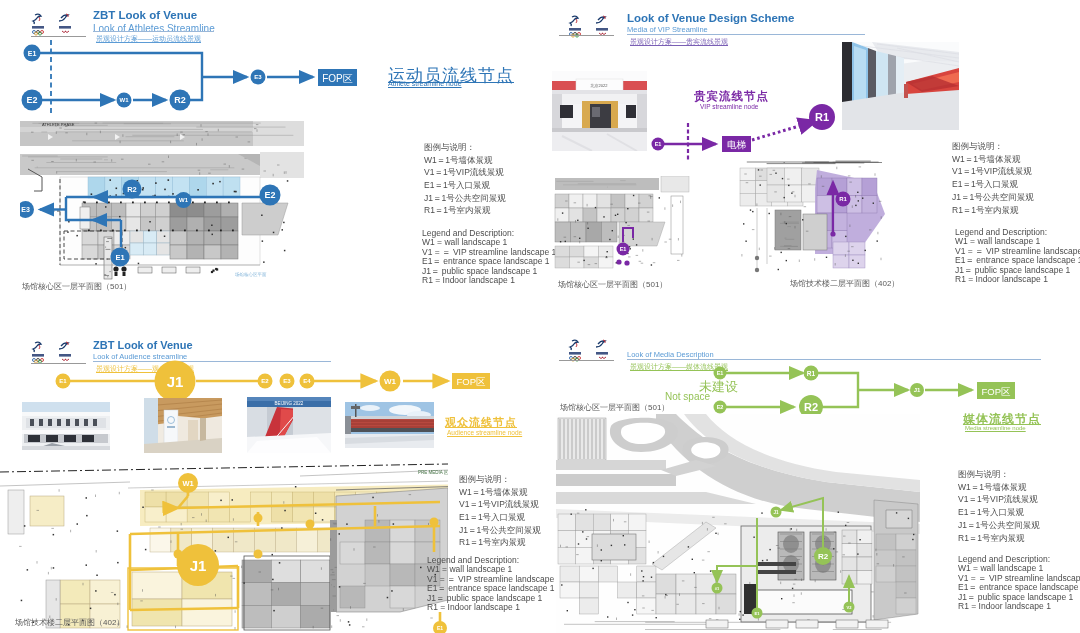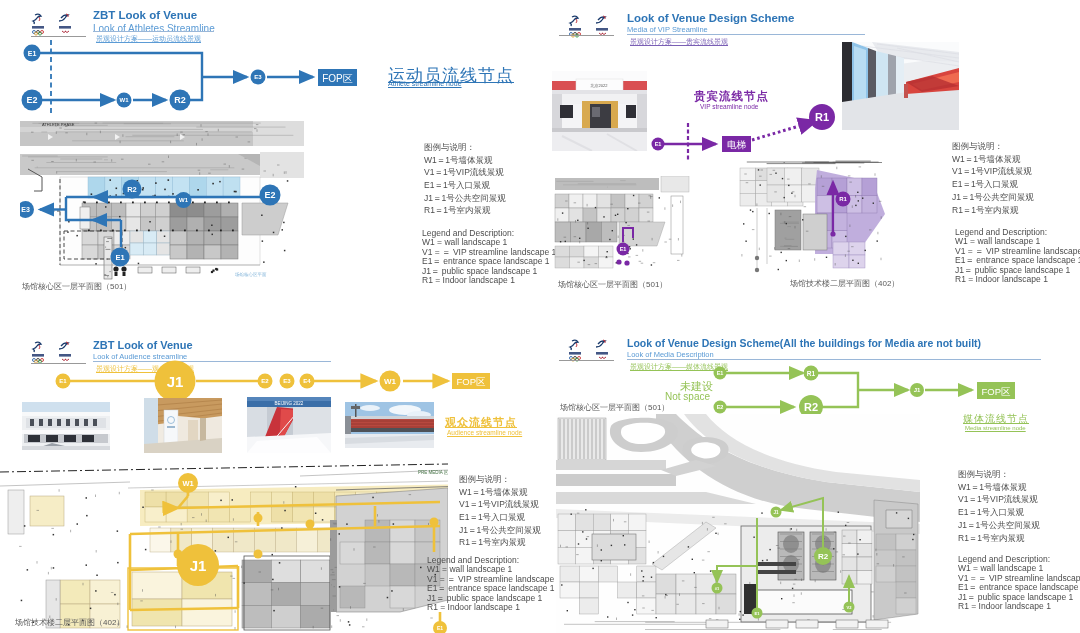--- a/index.html
+++ b/index.html
@@ -1069,21 +1069,20 @@
  </g>
 </g>
 <g transform="translate(28,0)">
  <path d="M4 6 q3 -4 7 -3 q-2 1 -3 3 q-2 3 -6 3" stroke="#1a3a6b" stroke-width="1.3" fill="none"></path>
  <path d="M9 2 q3 0 2 3" stroke="#c23b44" stroke-width="1" fill="none"></path>
  <rect x="2" y="14" width="12" height="2.6" fill="#233a70" opacity=".85"></rect>
  <path d="M5 19 q2 3 4 0 M8 19 q2 3 4 0" stroke="#b03040" stroke-width="1" fill="none"></path>
 </g>
 </svg>
 <div style="position:absolute;left:559px;top:360px;width:55px;border-top:1px solid #999"></div>
-<div style="position:absolute;left:627px;top:337px;color:#2e75b6;font-size:10.5px;font-weight:bold;white-space:nowrap">Look of Venue Design Scheme(All the buildings for Media are not built)</div>
 <div style="position:absolute;left:627px;top:351px;color:#5b9bd5;font-size:7.5px;white-space:nowrap">Look of Media Description</div>
 <div style="position:absolute;left:627px;top:359px;width:414px;border-top:1px solid #9ab7d8"></div>
 <div style="position:absolute;left:630px;top:363px;color:#95c357;font-size:7px;text-decoration:underline;white-space:nowrap">景观设计方案——媒体流线景观</div>
 <svg style="position:absolute;left:540px;top:360px" width="540" height="55" viewBox="0 0 540 55" font-family="Liberation Sans,sans-serif">
       <defs>
         <marker id="a4" markerWidth="8" markerHeight="8" refX="6" refY="3" orient="auto">
           <path d="M0,0 L7,3 L0,6 z" fill="#95c357"></path>
         </marker>
       </defs>
       <g stroke="#95c357" stroke-width="2.4" fill="none">
@@ -1099,23 +1098,23 @@
       <text x="271" y="13" font-size="6.5" fill="#fff" text-anchor="middle" dominant-baseline="central" font-weight="bold">R1</text>
       <circle cx="180" cy="47" r="6.5" fill="#95c357"></circle>
       <text x="180" y="47" font-size="5.5" fill="#fff" text-anchor="middle" dominant-baseline="central" font-weight="bold">E2</text>
       <circle cx="271" cy="47" r="12" fill="#95c357"></circle>
       <text x="271" y="47" font-size="11" fill="#fff" text-anchor="middle" dominant-baseline="central" font-weight="bold">R2</text>
       <circle cx="377" cy="30" r="7" fill="#95c357"></circle>
       <text x="377" y="30" font-size="6" fill="#fff" text-anchor="middle" dominant-baseline="central" font-weight="bold">J1</text>
       <rect x="437" y="22" width="38" height="17" fill="#95c357"></rect>
       <text x="456" y="31" font-size="9.5" fill="#fff" text-anchor="middle" dominant-baseline="central">FOP区</text>
     </svg>
-<div style="position:absolute;left:680px;top:380px;color:#95c357;font-size:11px;white-space:nowrap">未建设</div>
+<div style="position:absolute;left:699px;top:380px;color:#95c357;font-size:13px;white-space:nowrap">未建设</div>
 <div style="position:absolute;left:665px;top:391px;color:#95c357;font-size:10px;white-space:nowrap">Not space</div>
-<div style="position:absolute;left:963px;top:413px;color:#95c357;font-size:10px;font-weight:normal;letter-spacing:1px;text-decoration:underline;white-space:nowrap">媒体流线节点</div>
+<div style="position:absolute;left:963px;top:413px;color:#95c357;font-size:12px;font-weight:bold;letter-spacing:1px;text-decoration:underline;white-space:nowrap">媒体流线节点</div>
 <div style="position:absolute;left:965px;top:425px;color:#95c357;font-size:6px;text-decoration:underline;white-space:nowrap">Media streamline node</div>
 <div style="position:absolute;left:560px;top:403px;color:#595959;font-size:8px;white-space:nowrap">场馆核心区一层平面图（501）</div>
 <svg style="position:absolute;left:556px;top:414px" width="364" height="219" viewBox="0 0 364 219">
       <rect width="364" height="219" fill="#fefefe"></rect>
       <rect x="2" y="4" width="48" height="42" fill="#e9e9e9" stroke="#999" stroke-width="0.5"></rect>
       <line x1="4" y1="5" x2="4" y2="45" stroke="#888" stroke-width="0.6"></line>
       <line x1="8" y1="5" x2="8" y2="45" stroke="#888" stroke-width="0.6"></line>
       <line x1="12" y1="5" x2="12" y2="45" stroke="#888" stroke-width="0.6"></line>
       <line x1="16" y1="5" x2="16" y2="45" stroke="#888" stroke-width="0.6"></line>
       <line x1="20" y1="5" x2="20" y2="45" stroke="#888" stroke-width="0.6"></line>

